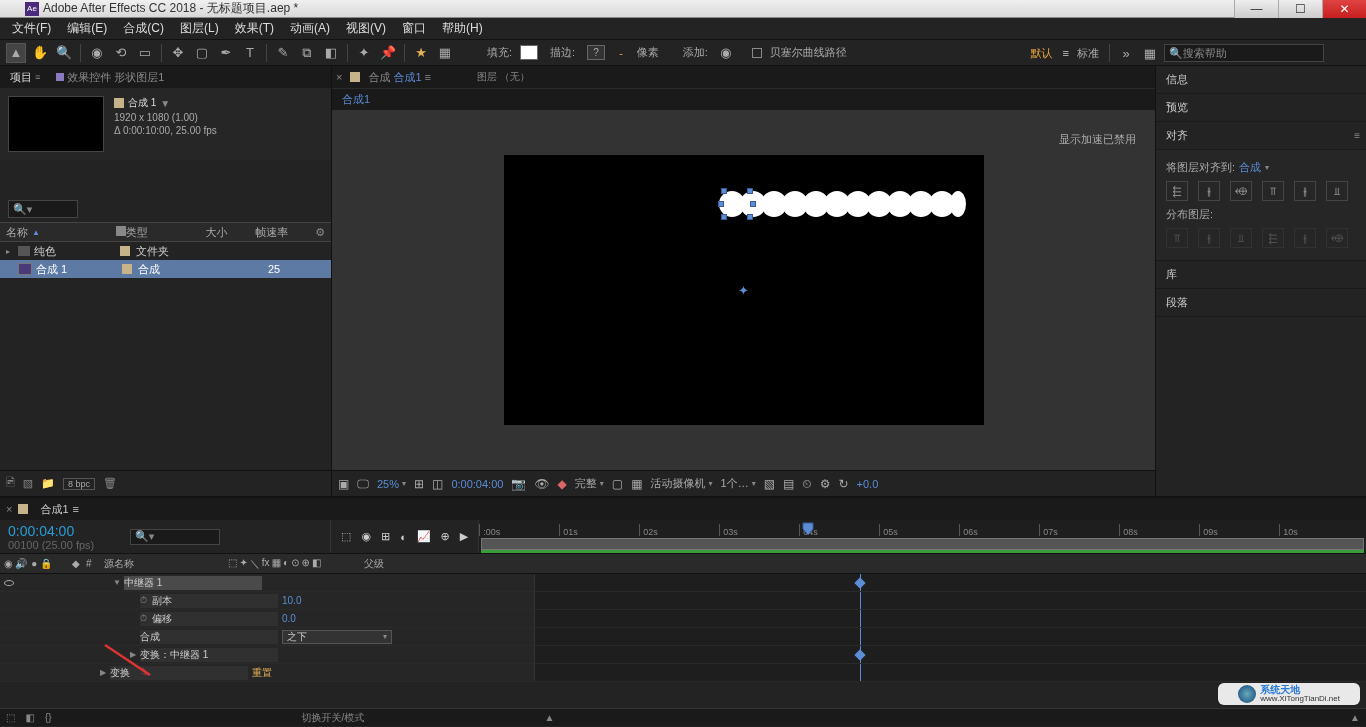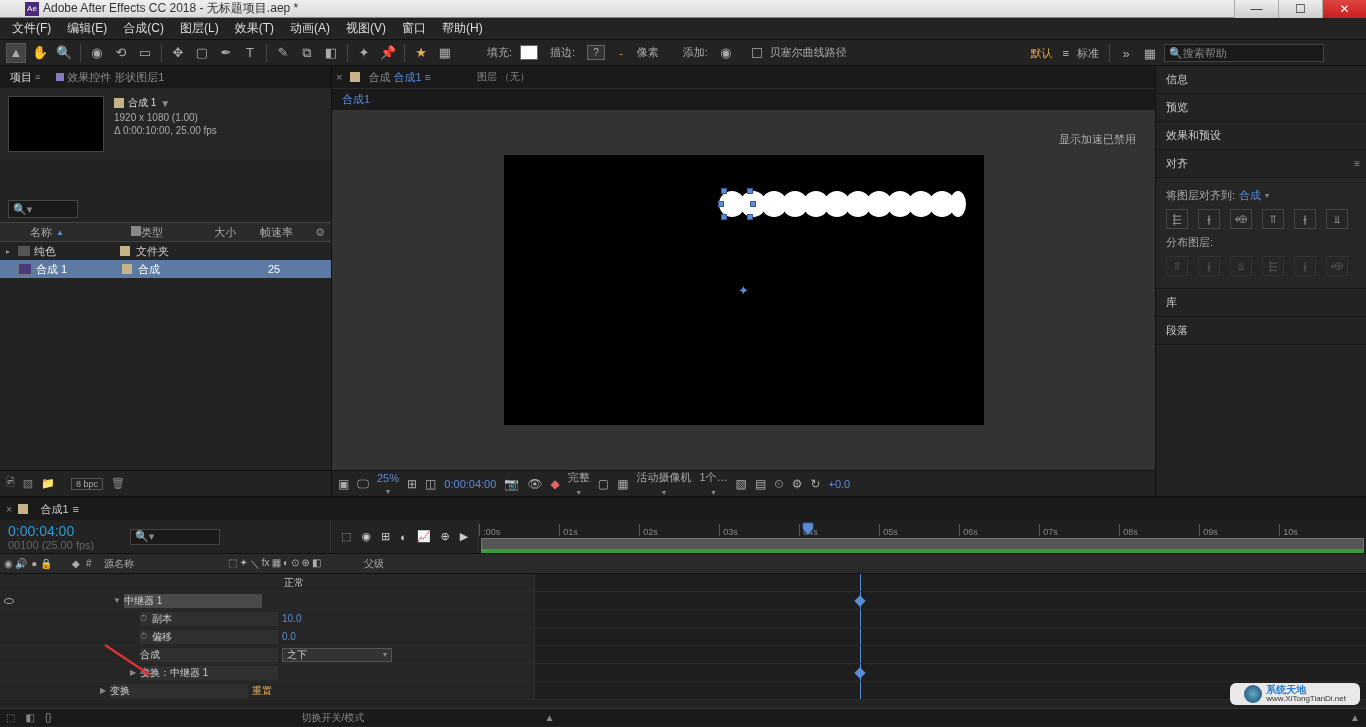--- a/index.html
+++ b/index.html
@@ -30,50 +30,50 @@
 .panel-tab.active { color: #ddd; }
 .panel-tab .menu-glyph { color: #888; font-size: 9px; }
 .proj-info { display: flex; padding: 8px; gap: 10px; background:#262626;}
 .proj-thumb { width: 96px; height: 56px; background: #000; border: 1px solid #444; }
 .proj-meta { display: flex; flex-direction: column; gap: 2px; font-size: 10px; color: #aaa; }
 .proj-meta .name { color: #ddd; display: flex; align-items: center; gap: 4px; }
 .color-chip { width: 10px; height: 10px; background: #c7b38a; }
 .proj-search { margin: 10px 8px 4px; height: 18px; background: #1a1a1a; border: 1px solid #444; display: flex; align-items: center; padding: 0 4px; gap: 4px; color: #888; width: 70px;}
 .search-mag { color: #888; font-size: 11px; }
 .proj-cols { display: flex; height: 20px; background: #2a2a2a; align-items: center; padding: 0 6px; font-size: 11px; color: #aaa; border-top: 1px solid #444; border-bottom: 1px solid #444;}
-.proj-col-name { width: 110px; display: flex; align-items: center; gap: 4px; margin-left: 24px;}
+.proj-col-name { width: 110px; display: flex; align-items: center; gap: 4px;}
 .proj-col-type { width: 80px; }
 .proj-col-size { width: 50px; }
 .proj-col-fps { width: 60px; }
 .sort-arrow { color: #5b8cd6; font-size: 8px; }
 .proj-row { display: flex; height: 18px; align-items: center; padding: 0 6px; font-size: 11px; color: #ccc; }
 .proj-row .tw { width: 12px; color: #888; font-size: 8px; }
 .proj-row .folder-icon { width: 12px; height: 10px; background: #555; margin-right: 4px; }
 .proj-row.selected { background: #5c7aa3; color: #fff; }
 .comp-icon { width: 14px; height: 12px; background: #4a3a7a; margin-right: 4px; border:1px solid #777;}
 .proj-bottom { height: 26px; background: #232323; border-top: 1px solid #111; display: flex; align-items: center; padding: 0 6px; gap: 8px; color: #888; margin-top:auto;}
-.bpc-box { border: 1px solid #555; padding: 0 4px; font-size: 9px; color: #aaa; margin-left: 8px; }
+.bpc-box { border: 1px solid #555; padding: 0 4px; font-size: 9px; color: #aaa; }
 .comp-panel { flex: 1; background: #1e1e1e; display: flex; flex-direction: column; border-right: 1px solid #111;}
 .comp-panel-tabs { height: 22px; background: #1a1a1a; display: flex; align-items: center; padding: 0 4px; gap: 8px; }
 .comp-tab { color: #888; font-size: 11px; display: flex; align-items: center; gap: 3px; }
 .comp-tab .accent { color: #5b8cd6; }
 .layer-label { color: #888; font-size: 10px; }
 .comp-subtab { height: 22px; background: #1a1a1a; display: flex; align-items: center; padding: 0 10px; font-size: 11px; border-top:1px solid #2a2a2a;}
 .comp-subtab span { color: #5b8cd6; }
 .gpu-msg { position: absolute; right: 230px; top: 132px; color: #aaa; font-size: 11px; }
 .viewer { flex: 1; display: flex; align-items: center; justify-content: center; background: #333; position: relative; }
 .viewer-frame { width: 480px; height: 270px; background: #000; position: relative; }
 .scallop-shape { position: absolute; top: 36px; left: 220px; height: 26px; display: flex; }
 .scallop-shape .ball { width: 26px; height: 26px; background: #fff; border-radius: 50%; margin-left: -5px; }
 .scallop-shape .ball:first-child { margin-left: 0; }
 .sel-handle { position: absolute; width: 6px; height: 6px; background: #5b8cd6; border:1px solid #3a5a9a;}
 .center-anchor { position: absolute; top: 50%; left: 50%; transform: translate(-50%,-50%); color: #5b8cd6; font-size: 13px; }
 .viewer-controls { height: 26px; background: #232323; border-top: 1px solid #111; display: flex; align-items: center; padding: 0 6px; gap: 8px; color: #aaa; font-size: 11px; }
 .vc-link { color: #5b8cd6; }
-.vc-drop { color: #aaa; display: flex; align-items: center; gap: 3px; flex-direction: column; }
+.vc-drop { color: #aaa; display: flex; align-items: center; gap: 3px; }
 .drop-arrow { color: #888; font-size: 8px; }
 .vc-icon { color: #aaa; font-size: 12px; }
 .right-panels { width: 210px; background: #232323; display: flex; flex-direction: column; }
 .rp-item { height: 28px; border-bottom: 1px solid #1a1a1a; display: flex; align-items: center; padding: 0 10px; color: #ccc; font-size: 11px; position: relative; }
 .rp-menu { position: absolute; right: 6px; color: #888; font-size: 10px; }
 .align-panel { border-bottom: 1px solid #1a1a1a; padding: 6px 10px; background:#262626;}
 .align-row { display: flex; align-items: center; gap: 4px; font-size: 11px; color: #aaa; margin: 4px 0; }
 .align-drop { color: #5b8cd6; }
 .align-icons { display: flex; gap: 10px; margin: 6px 0; }
 .align-icon-btn { width: 22px; height: 20px; border: 1px solid #444; display: flex; align-items: center; justify-content: center; color: #aaa; font-size: 11px; }
@@ -112,21 +112,21 @@
 .lr-twirl { width: 14px; text-align: center; color: #888; font-size: 8px; }
 .lr-name-cell { width: 138px; display: flex; align-items: center; gap: 3px; padding-right: 4px; }
 .sub-row .lr-name-cell { background: #303030; }
 .sub-highlight .lr-name-cell { background: #4a4a4a; }
 .lr-val-cell { width: 140px; padding: 0 4px; color: #5b8cd6; }
 .lr-val-cell .orange { color: #e8b05a; }
 .dropdown-box { width: 110px; height: 14px; border: 1px solid #555; background: #333; display: flex; align-items: center; justify-content: space-between; padding: 0 4px; color: #ccc; font-size: 10px; }
 .stopwatch { color: #888; font-size: 9px; margin-right: 2px; }
 .red-arrow { position: absolute; left: 100px; top: 640px; width: 60px; height: 40px; pointer-events: none; }
 .tp-footer { height: 18px; background: #1a1a1a; display: flex; align-items: center; padding: 0 6px; gap: 10px; color: #888; font-size: 10px; border-top:1px solid #333;}
-.watermark { position: absolute; right: 6px; bottom: 22px; background: rgba(255,255,255,0.9); color: #2a7bd6; font-size: 10px; padding: 2px 14px; border-radius: 6px; display:flex; align-items:flex-end; gap:4px; z-index:50;}
+.watermark { position: absolute; right: 6px; bottom: 22px; background: rgba(255,255,255,0.9); color: #2a7bd6; font-size: 10px; padding: 2px 20px; border-radius: 6px; display:flex; align-items:flex-end; gap:4px; z-index:50;}
 .watermark .globe { width: 18px; height: 18px; border-radius: 50%; background: radial-gradient(#6ab,#147); display:inline-block;}
 .checkbox-ui { width:10px; height:10px; border:1px solid #888; display:inline-block;}
 .star-icon { color:#e8b05a;}
 </style>
 </head>
 <body>
 
 <div class="title-bar">
   <span class="ae-icon">Ae</span>
   <span class="title">Adobe After Effects CC 2018 - 无标题项目.aep *</span>
@@ -344,23 +344,20 @@
   </div>
 
   <div class="right-panels">
     <div class="rp-item">
         <span>信息</span>
       </div>
     <div class="rp-item">
         <span>预览</span>
       </div>
     <div class="rp-item">
-        <span>效果和预设</span>
-      </div>
-    <div class="rp-item">
         <span>对齐</span>
         <span class="rp-menu">≡</span>
       </div>
     <div class="align-panel">
       <div class="align-row">
           <span>将图层对齐到:</span> 
           <span class="align-drop">合成</span>
           <span class="drop-arrow">▾</span>
         </div>
       <div class="align-icons">
@@ -462,30 +459,20 @@
         <span>fx</span>
         <span>▦</span>
         <span>◐</span>
         <span>⊙</span>
         <span>⊕</span>
         <span>◧</span>
     </div>
     <div class="tp-col-parent">父级</div>
   </div>
   <div class="layer-rows">
-    <div class="layer-row">
-      <div class="lr-left">
-        <div class="lr-av"></div>
-        <div style="width:230px;"></div>
-        <div class="lr-val-cell"><span style="color:#ccc;">正常</span></div>
-      </div>
-      <div class="lr-track">
-          <div class="playhead-line"></div>
-        </div>
-    </div>
     <div class="layer-row sub-highlight">
       <div class="lr-left">
         <div class="lr-av">
             <span class="eye"></span>
           </div>
         <div style="width:60px;"></div>
         <span class="lr-twirl">▼</span>
         <div class="lr-name-cell">
             <span>中继器 1</span>
           </div>

